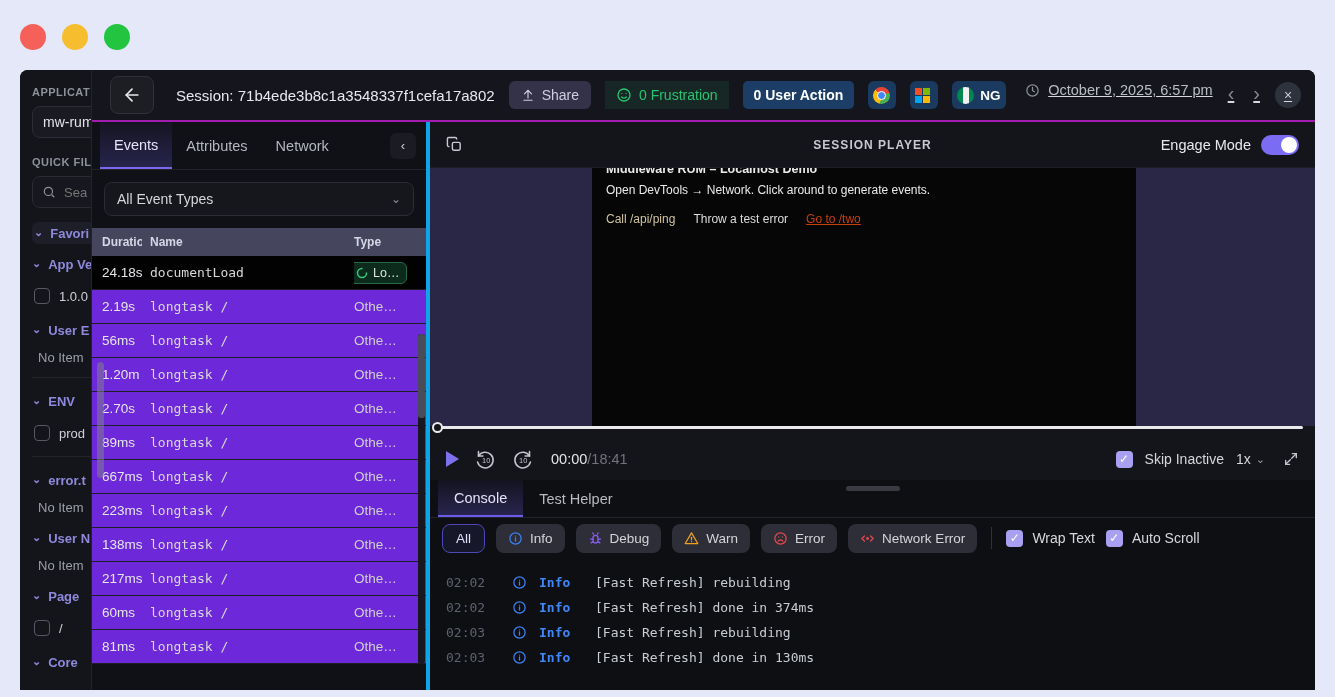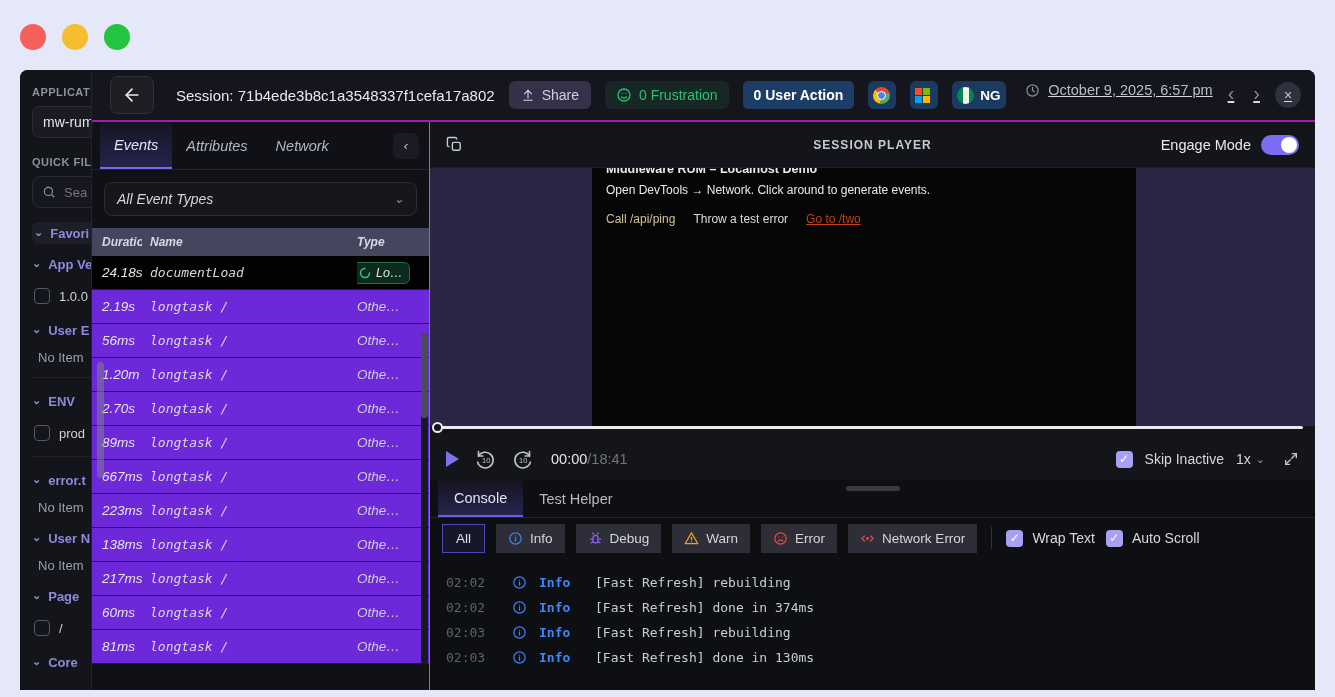--- a/index.html
+++ b/index.html
@@ -38,21 +38,21 @@
   .main { flex:1; display:flex; flex-direction:column; min-width:0; }
 
   
   .topbar { height:52px; flex:0 0 52px; background:#15161d; border-bottom:2px solid #a21caf;
             display:flex; align-items:center; padding:0 14px 0 18px; gap:14px; }
   .back-btn { width:44px; height:38px; background:#1d1e24; border:1px solid #30313a; border-radius:8px;
               display:flex; align-items:center; justify-content:center; color:#e8e9ed; cursor:pointer; }
   .session-title { font-size:15px; color:#e8e9ee; margin-left:8px; }
   .share-btn { background:#343248; border-radius:6px; height:28px; display:flex; align-items:center; gap:7px;
                padding:0 12px; color:#cfcde0; font-size:14px; cursor:pointer; }
-  .frus-badge { background:rgba(39,196,111,.10); border-radius:6px; height:28px; display:flex; align-items:center;
+  .frus-badge { background:rgba(39,196,111,.10); border-radius:0; height:28px; display:flex; align-items:center;
                 gap:7px; padding:0 11px; color:#27c46f; font-size:14px; }
   .ua-badge { background:#1c3e66; border-radius:5px; height:28px; display:flex; align-items:center;
               padding:0 11px; color:#fff; font-weight:bold; font-size:14px; }
   .icon-badge { background:#1b3a5f; border-radius:6px; height:28px; min-width:28px; display:flex; align-items:center;
                 justify-content:space-between; gap:6px; padding:0 5px; }
   .chrome-ic { width:17px; height:17px; border-radius:50%;
       background:conic-gradient(from -50deg, #ea4335 0deg 120deg, #4caf50 120deg 240deg, #fbbc05 240deg 360deg);
       position:relative; }
   .chrome-ic::after { content:""; position:absolute; inset:4px; border-radius:50%; background:#4285f4; border:1.5px solid #fff; }
   .win-ic { width:15px; height:15px; display:grid; grid-template-columns:1fr 1fr; grid-template-rows:1fr 1fr; gap:1px; }
@@ -64,22 +64,22 @@
   .topbar-right { margin-left:auto; display:flex; align-items:flex-start; gap:11px;text-decoration:underline; }
   .datetime { display:flex; align-items:center; gap:8px; color:#b9bdc6; font-size:14.5px; }
   .nav-chev { color:#878b94; font-size:20px; cursor:pointer; padding:0 4px; }
   .close-btn { width:26px; height:26px; border-radius:50%; background:#2e323c; color:#c6c9cf; font-size:14px;
                display:flex; align-items:center; justify-content:center; cursor:pointer; }
 
   
   .content { flex:1; display:flex; min-height:0; }
 
   
-  .events-panel { width:338px; flex:0 0 338px; background:#101117; border-right:1px solid #0ea5e9;
-                  display:flex; flex-direction:column; position:relative;font-style:italic; }
+  .events-panel { width:338px; flex:0 0 338px; background:#101117; border-right:4px solid #0ea5e9;
+                  display:flex; flex-direction:column; position:relative; }
   .ev-tabs { height:48px; flex:0 0 48px; display:flex; align-items:stretch; border-bottom:1px solid #23242b;
              padding:0 10px 0 8px; }
   .ev-tab { display:flex; align-items:center; padding:0 14px; font-size:14.5px; color:#b4b6bf; cursor:pointer; }
   .ev-tab.active { color:#e6e3fb; background:linear-gradient(180deg, rgba(108,92,231,.05), rgba(108,92,231,.25));
                    border-bottom:2px solid #7a68f0; }
   .collapse-btn { margin-left:auto; align-self:center; width:26px; height:26px; background:#1b1c23; border-radius:6px;
                   color:#cfd1d8; display:flex; align-items:center; justify-content:center; font-size:13px; cursor:pointer; }
   .ev-filter-wrap { padding:12px 12px 12px 12px; }
   .ev-select { height:34px; background:#16171c; border:1px solid #2b2c34; border-radius:8px; display:flex;
                align-items:center; justify-content:space-between; padding:0 12px; color:#d5d6db; font-size:14px; cursor:pointer; }
@@ -145,21 +145,21 @@
 
   
   .console { flex:1; display:flex; flex-direction:column; background:#0e0f13; min-height:0; position:relative; }
   .con-tabs { height:38px; flex:0 0 38px; display:flex; border-bottom:1px solid #22232b; padding-left:8px; position:relative; }
   .con-tab { display:flex; align-items:center; padding:0 16px; font-size:14.5px; color:#b9bac2; cursor:pointer; }
   .con-tab.active { color:#e4e2f8; background:linear-gradient(180deg, rgba(108,92,231,.06), rgba(108,92,231,.28));
                     border-bottom:2px solid #6b5ce7; }
   .drag-handle { position:absolute; left:50%; top:6px; transform:translateX(-50%); width:54px; height:5px;
                  border-radius:3px; background:#3a3b42; cursor:row-resize; }
   .con-filters { height:40px; flex:0 0 40px; display:flex; align-items:center; gap:11px; padding:0 12px; }
-  .fbtn { height:29px; display:flex; align-items:center; gap:7px; padding:0 11px; border-radius:0;
+  .fbtn { height:29px; display:flex; align-items:center; gap:7px; padding:0 11px; border-radius:8px;
           background:#2d2e37; color:#d4d5db; font-size:13.5px; cursor:pointer; border:1px solid transparent; }
   .fbtn.all { background:#17172a; border:1px solid #4f46b8; color:#e0def8; padding:0 13px; }
   .fdiv { width:1px; height:22px; background:#30313a; margin:0 3px; }
   .fcheck { display:flex; align-items:center; gap:9px; }
   .con-logs { flex:1; overflow:hidden; padding:12px 0 0 16px; font-family:"DejaVu Sans Mono", monospace; font-size:13px; }
   .log-line { height:25px; display:flex; align-items:center; gap:0; white-space:nowrap; }
   .log-time { color:#5c626e; width:52px; }
   .log-ic { color:#3b82f6; display:flex; margin:0 12px 0 14px; }
   .log-level { color:#3f87f7; font-weight:bold; width:46px; }
   .log-msg { color:#c8ccd3; margin-left:10px; }

